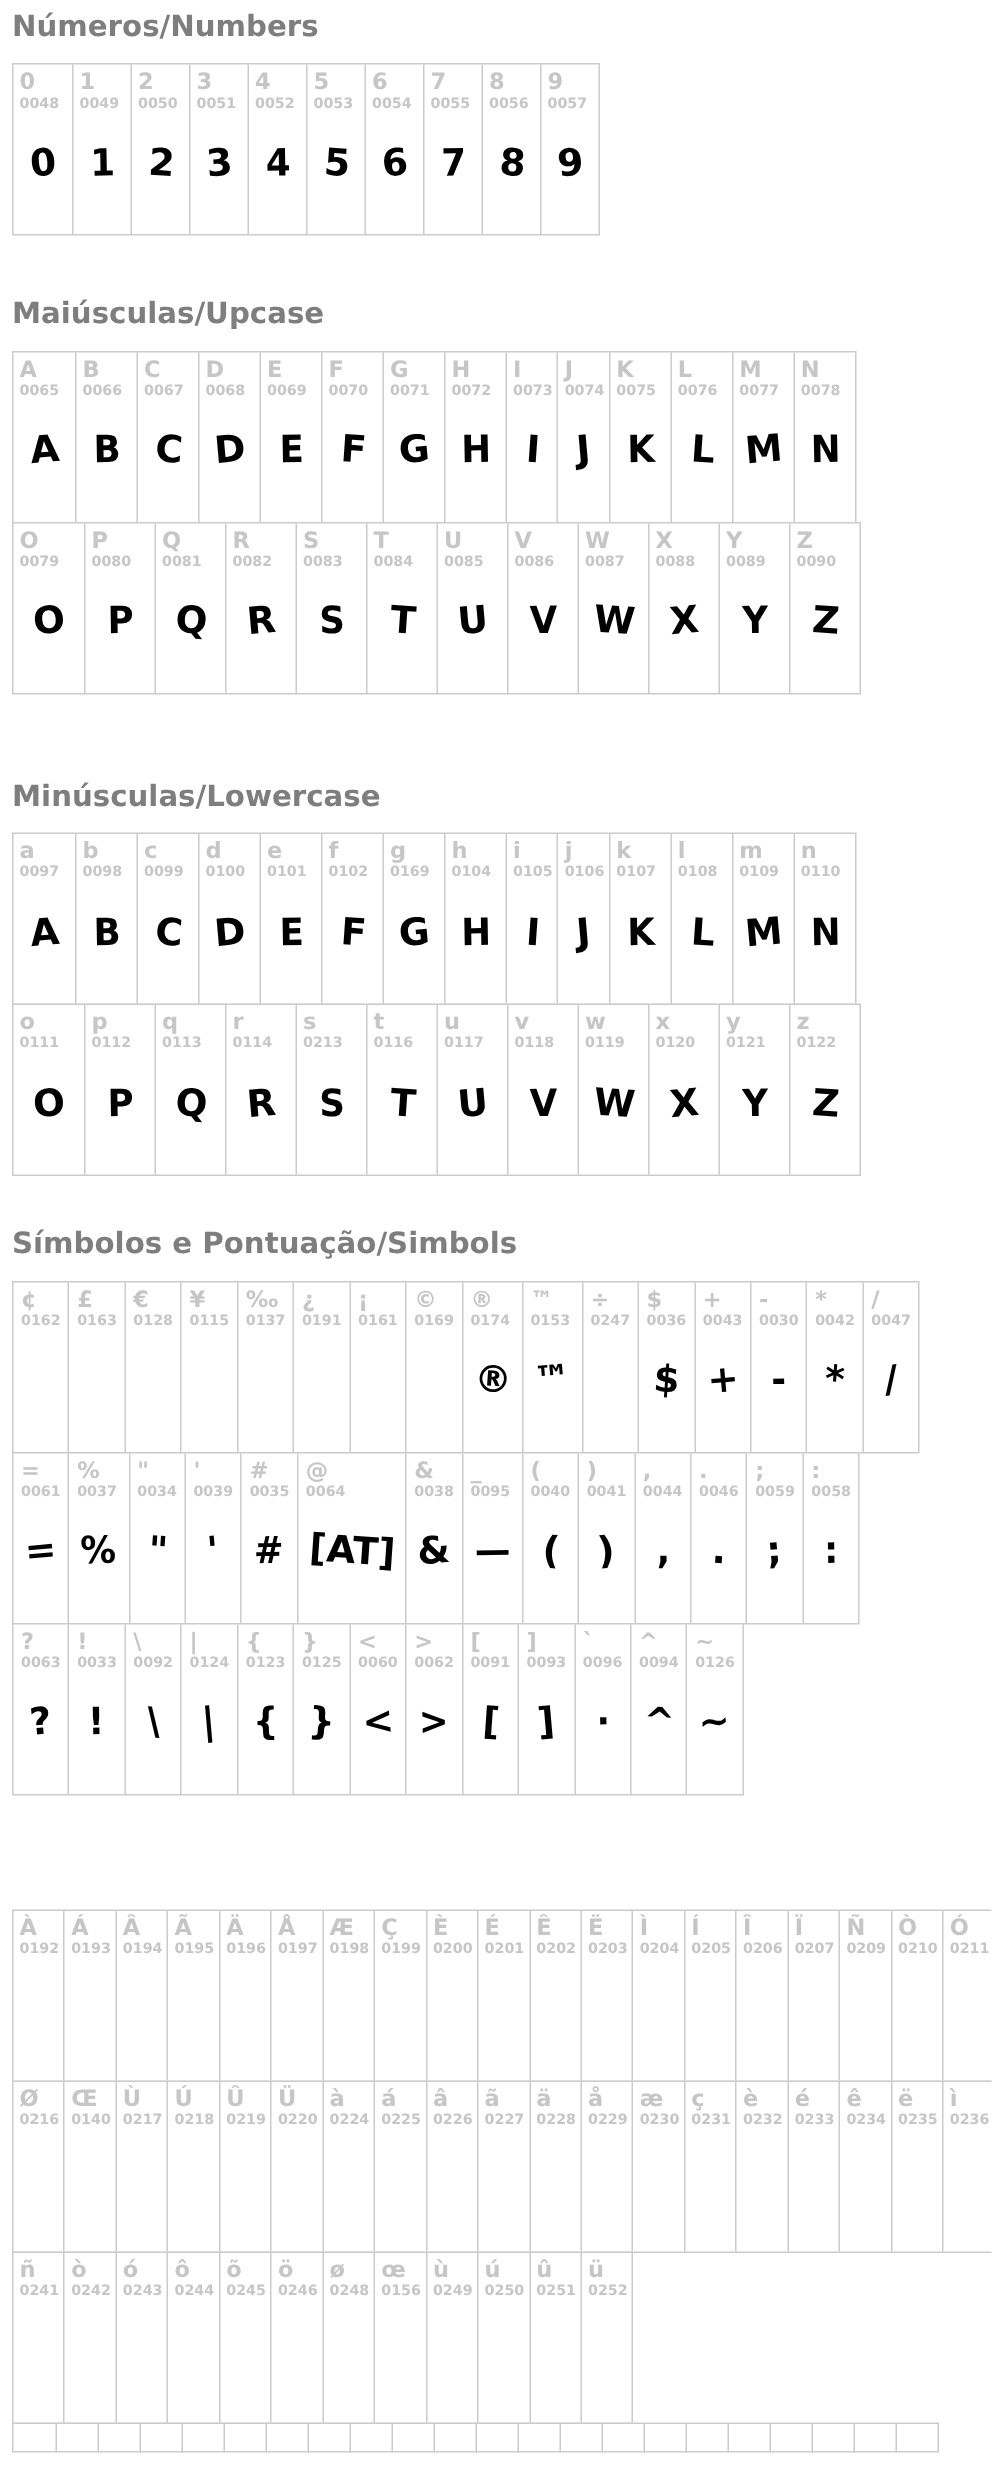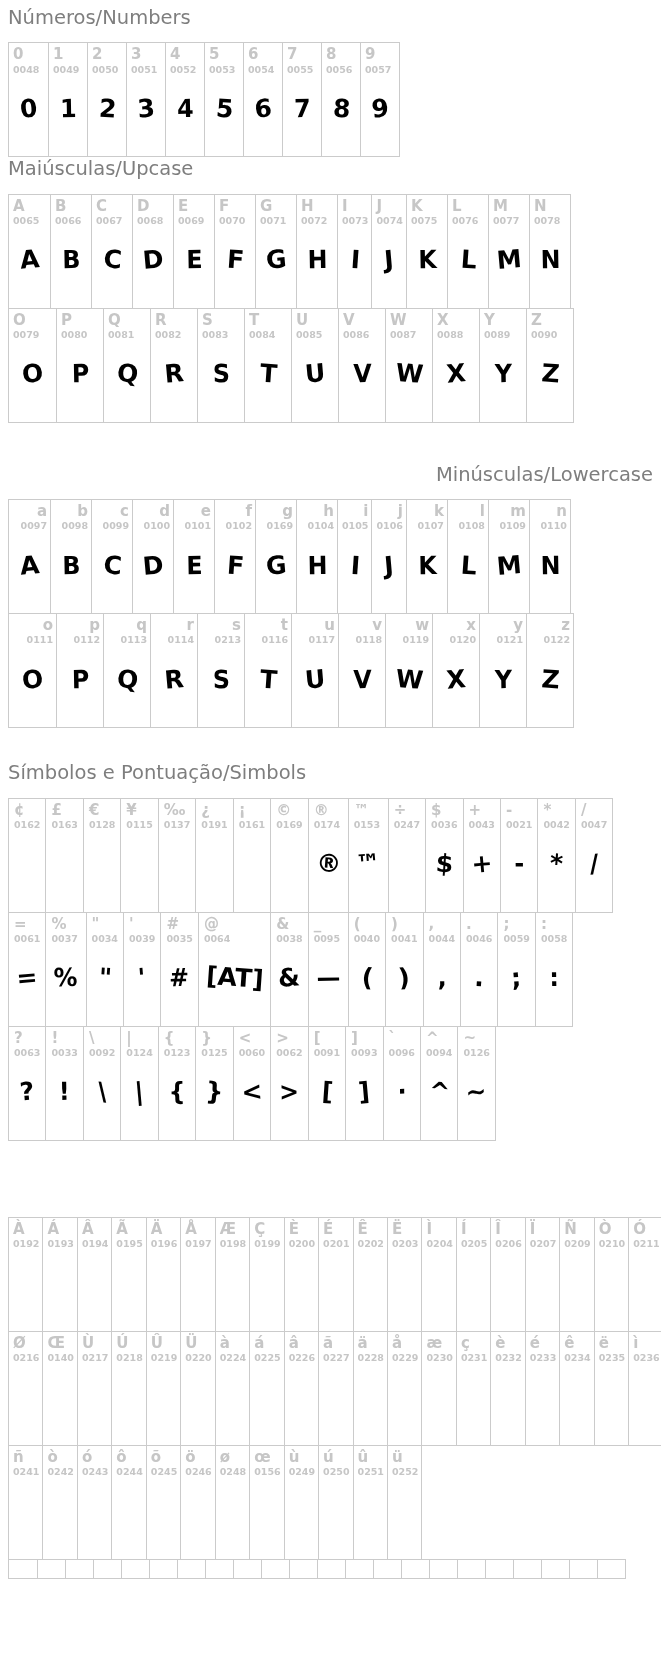--- a/index.html
+++ b/index.html
@@ -2,26 +2,26 @@
 <html><head>
 <meta charset="utf-8">
 <style>
   html,body{margin:0;padding:0;background:#ffffff;}
   body{
     width:661px;height:1653px;overflow:hidden;
     font-family:"DejaVu Sans","Liberation Sans",sans-serif;
   }
   .page{padding:6px 8px 0 8px;}
   section{display:block;}
-  #sec-upcase{}
-  #sec-lowercase{margin-top:40px;text-align:right;}
+  #sec-upcase{margin-top:40px;}
+  #sec-lowercase{margin-top:56px;}
   #sec-symbols{margin-top:33px;}
   #sec-accents{margin-top:76px;}
   h2.sec-title{
-    font-size:19.5px;font-weight:400;color:#7e7e7e;
+    font-size:19.5px;font-weight:700;color:#7e7e7e;
     margin:0 0 13px 0;line-height:1.2;
   }
   .row{
     display:flex;align-items:stretch;width:max-content;
     border:1px solid #cbcbcb;background:#ffffff;
   }
   .row + .row{margin-top:-1px;}
   .cell{
     box-sizing:border-box;display:flex;flex-direction:column;
     height:113px;min-width:28px;padding:3px 3px 8px 4px;
@@ -462,21 +462,21 @@
             <div class="cell-code">0036</div>
             <div class="cell-glyph">$</div>
           </div>
           <div class="cell sym">
             <div class="cell-char">+</div>
             <div class="cell-code">0043</div>
             <div class="cell-glyph">+</div>
           </div>
           <div class="cell sym">
             <div class="cell-char">-</div>
-            <div class="cell-code">0021</div>
+            <div class="cell-code">0030</div>
             <div class="cell-glyph">-</div>
           </div>
           <div class="cell sym">
             <div class="cell-char">*</div>
             <div class="cell-code">0042</div>
             <div class="cell-glyph">*</div>
           </div>
           <div class="cell sym">
             <div class="cell-char">/</div>
             <div class="cell-code">0047</div>

